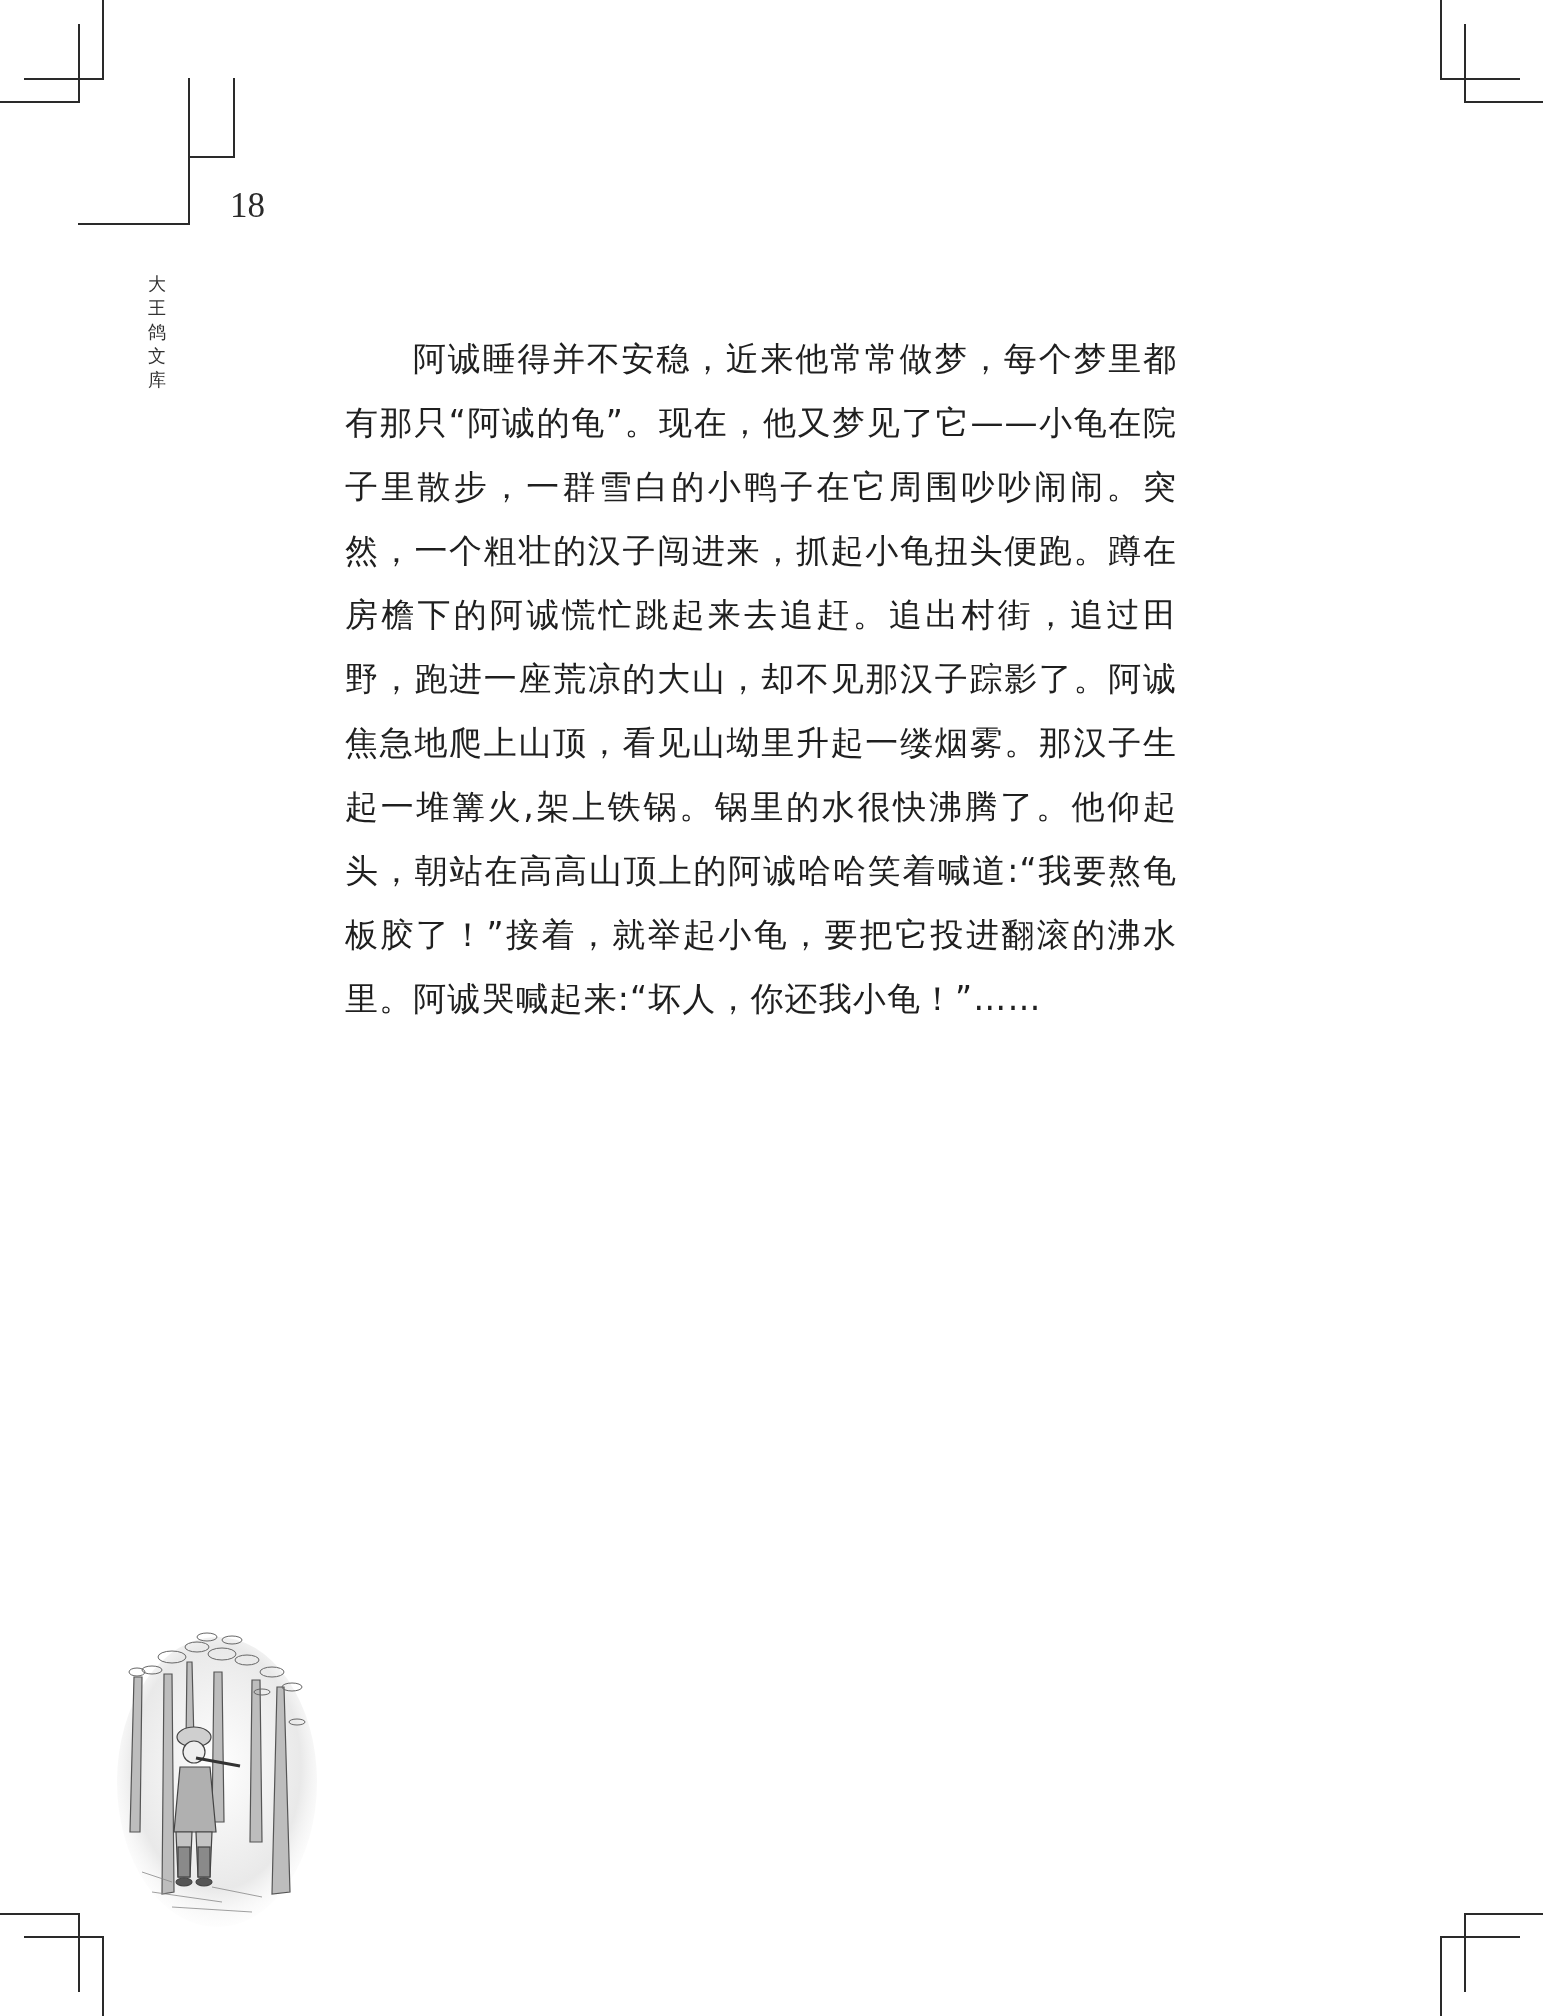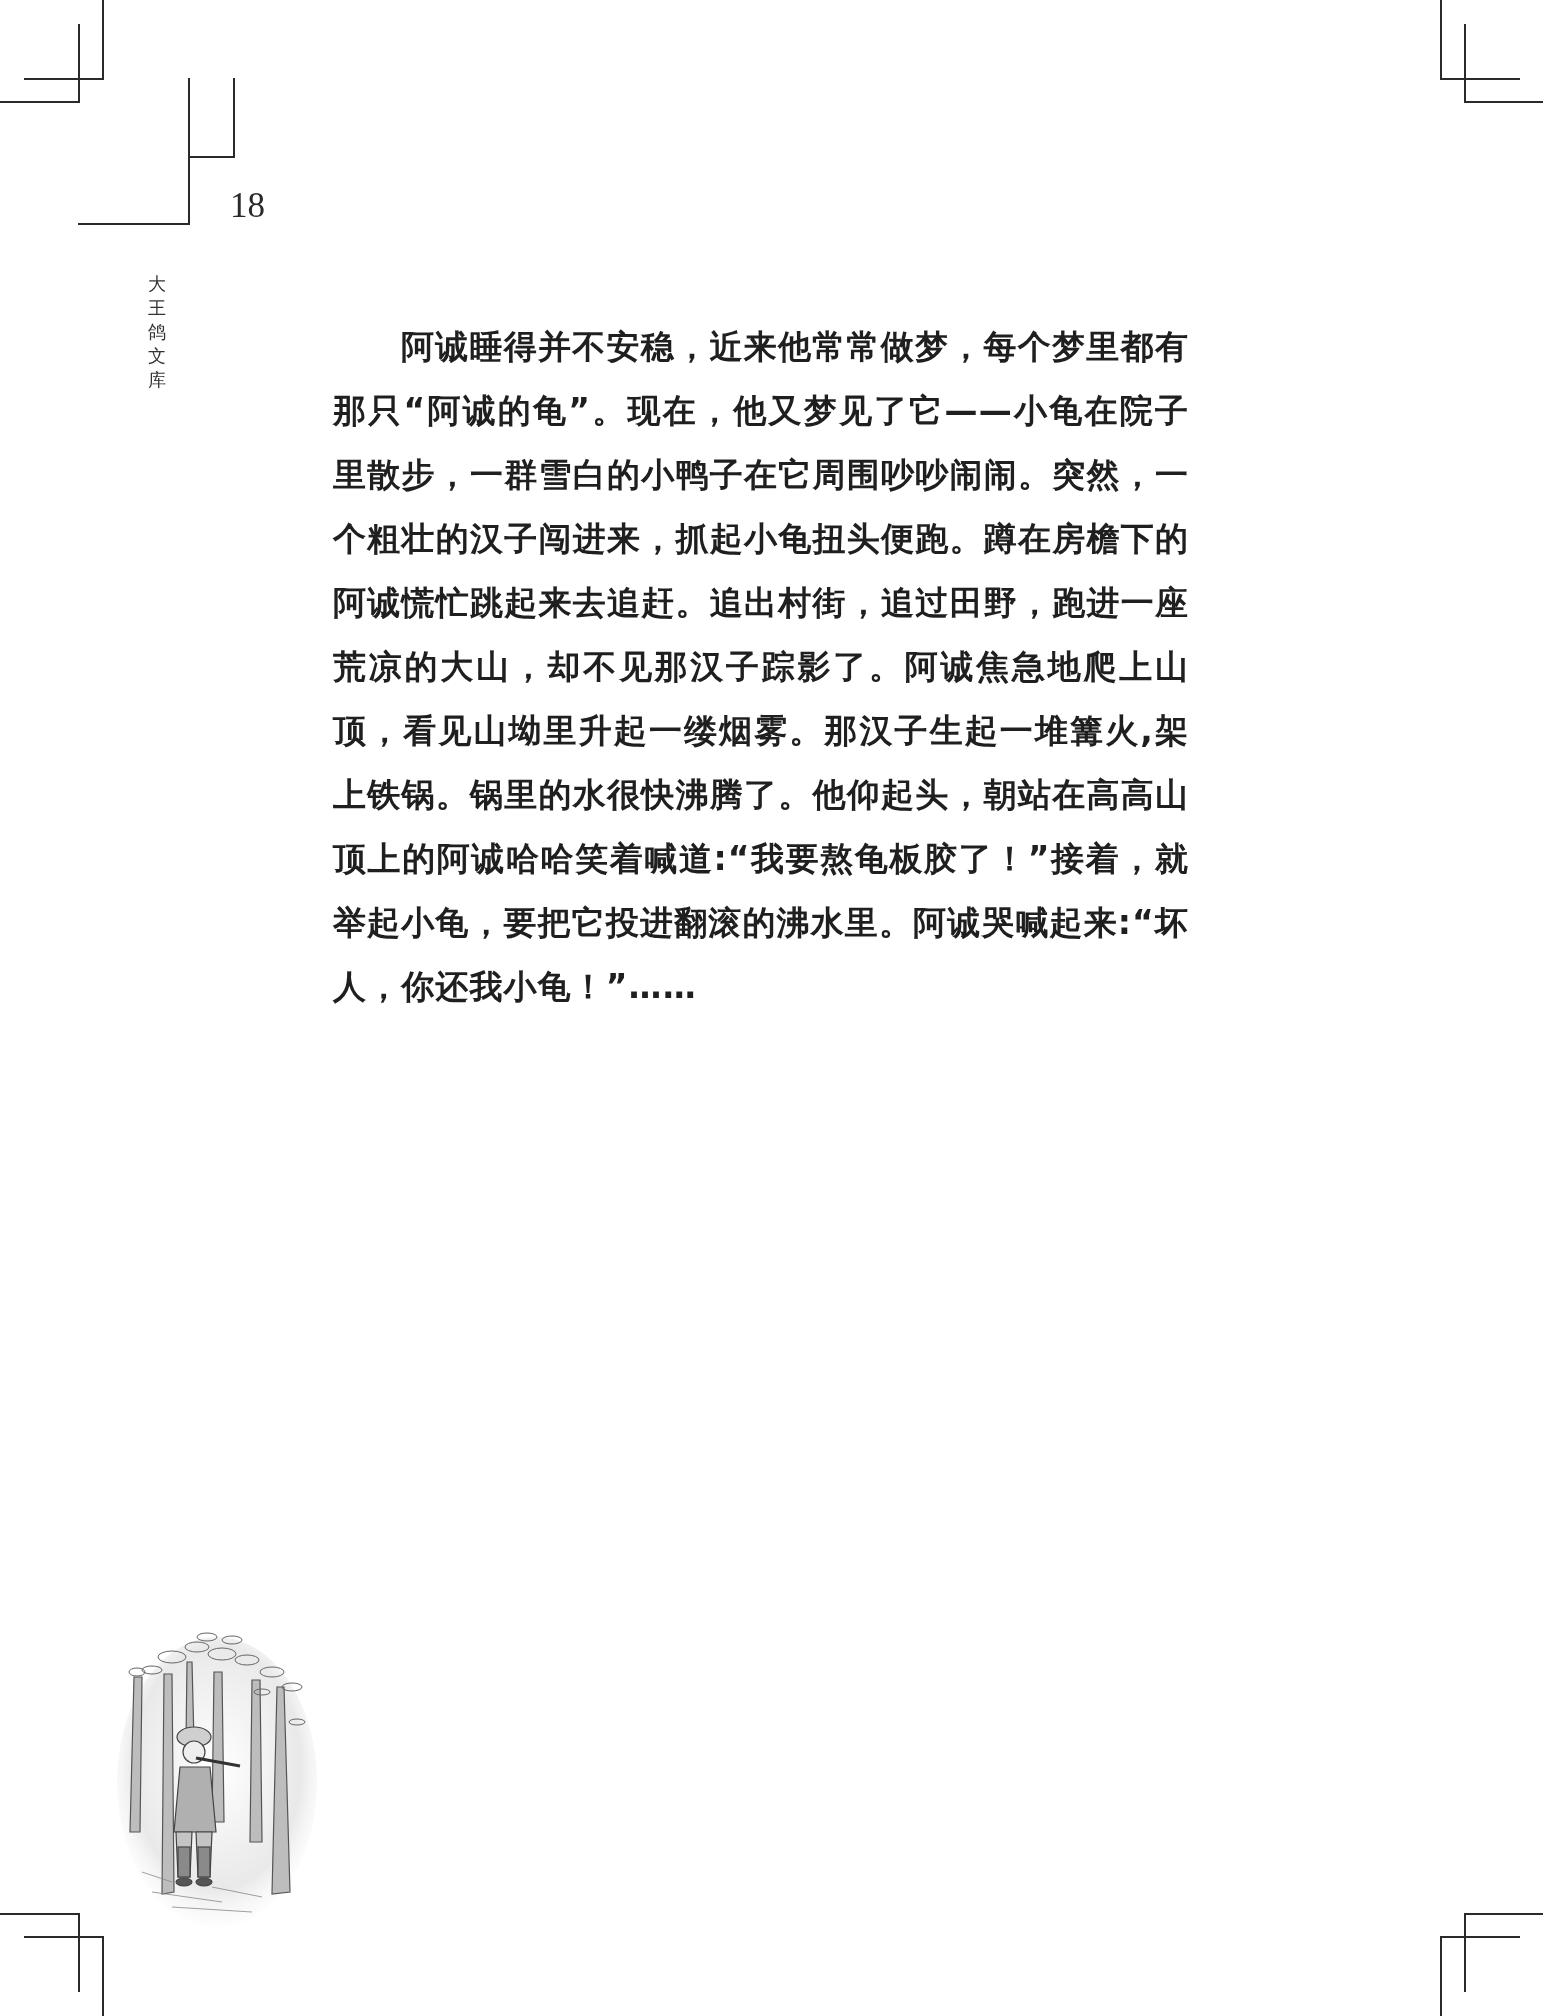--- a/index.html
+++ b/index.html
@@ -4,21 +4,21 @@
 <style>
   html, body { margin:0; padding:0; background:#ffffff; }
   body { width:1543px; height:2016px; position:relative; overflow:hidden; font-family:"DejaVu Sans", sans-serif; color:#1e1e1e; }
   .line { position:absolute; background:#2a2a2a; }
   .h { height:2px; }
   .v { width:2px; }
   #page-number { position:absolute; left:210px; top:186px; font-family:"Liberation Serif","DejaVu Serif", serif; font-size:35px; color:#2a2a2a;margin-left:20px; }
   #series-title { position:absolute; left:146px; top:272px; width:22px; font-size:18px; line-height:24px; color:#333; text-align:center; }
   #series-title span { display:block; }
   #body-text { position:absolute; left:333px; top:315px; width:856px; }
-  .para { margin:0; font-size:33px; line-height:64px; letter-spacing:1.1px; text-align:justify; text-indent:68px; color:#1f1f1f;font-weight:bold; }
+  .para { margin:12px; font-size:33px; line-height:64px; letter-spacing:1.1px; text-align:justify; text-indent:68px; color:#1f1f1f; }
   #illustration { position:absolute; left:112px; top:1632px; width:210px; height:296px; }
 </style>
 </head>
 <body>
 
 <div class="line v" style="left:102px;top:0;height:78px;"></div>
 <div class="line h" style="left:24px;top:78px;width:80px;"></div>
 <div class="line v" style="left:78px;top:24px;height:79px;"></div>
 <div class="line h" style="left:0;top:101px;width:80px;"></div>
 

